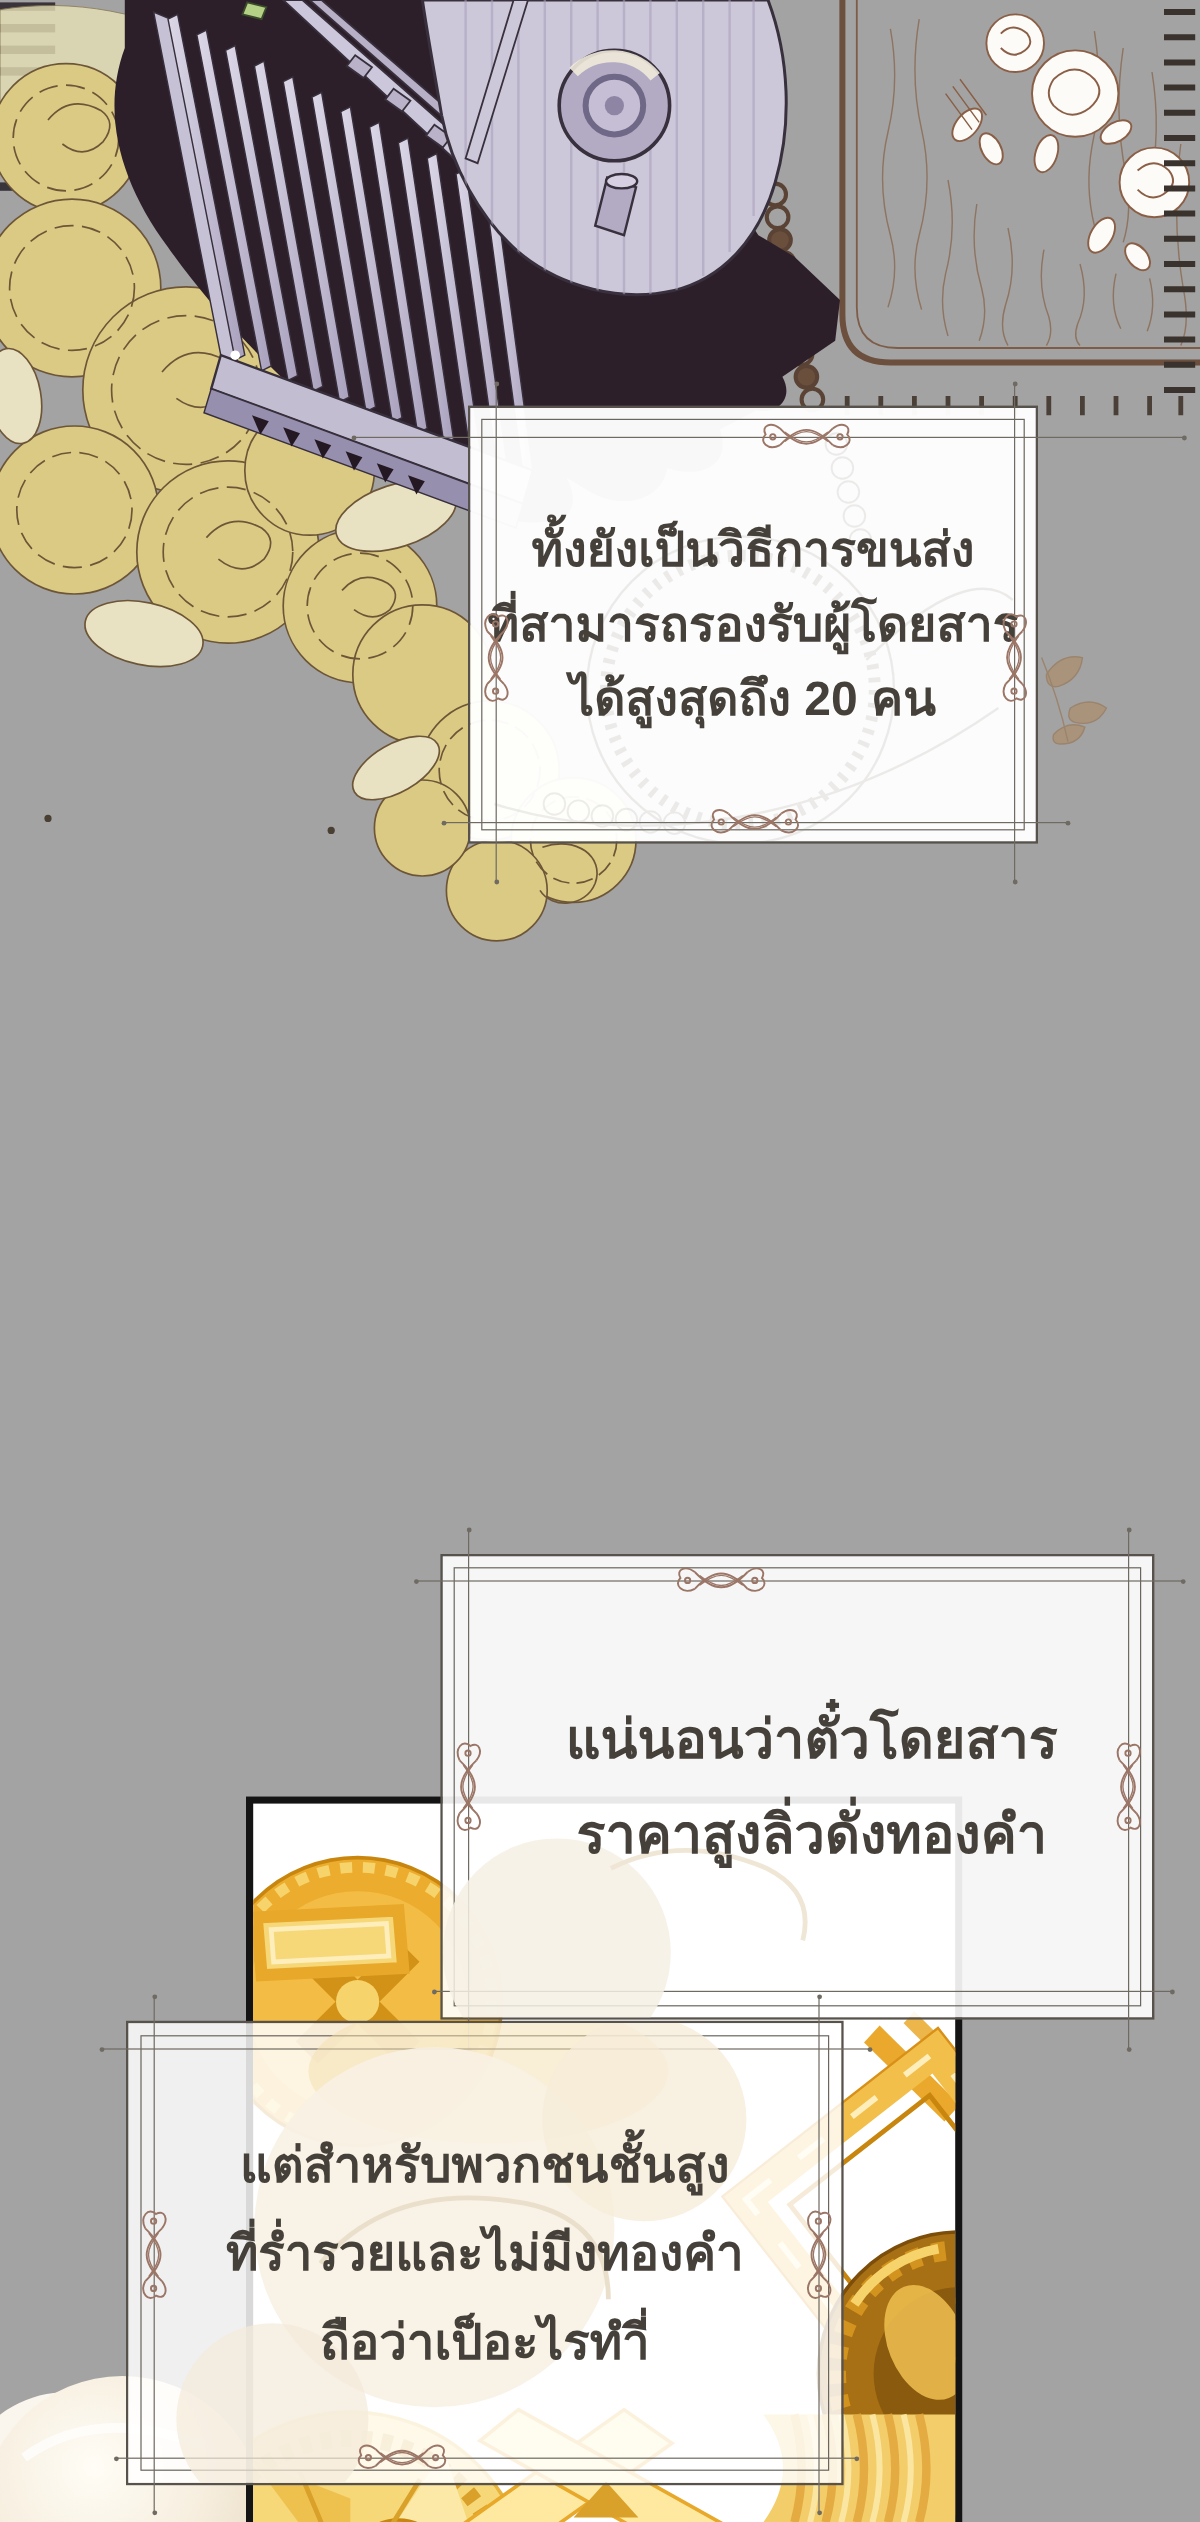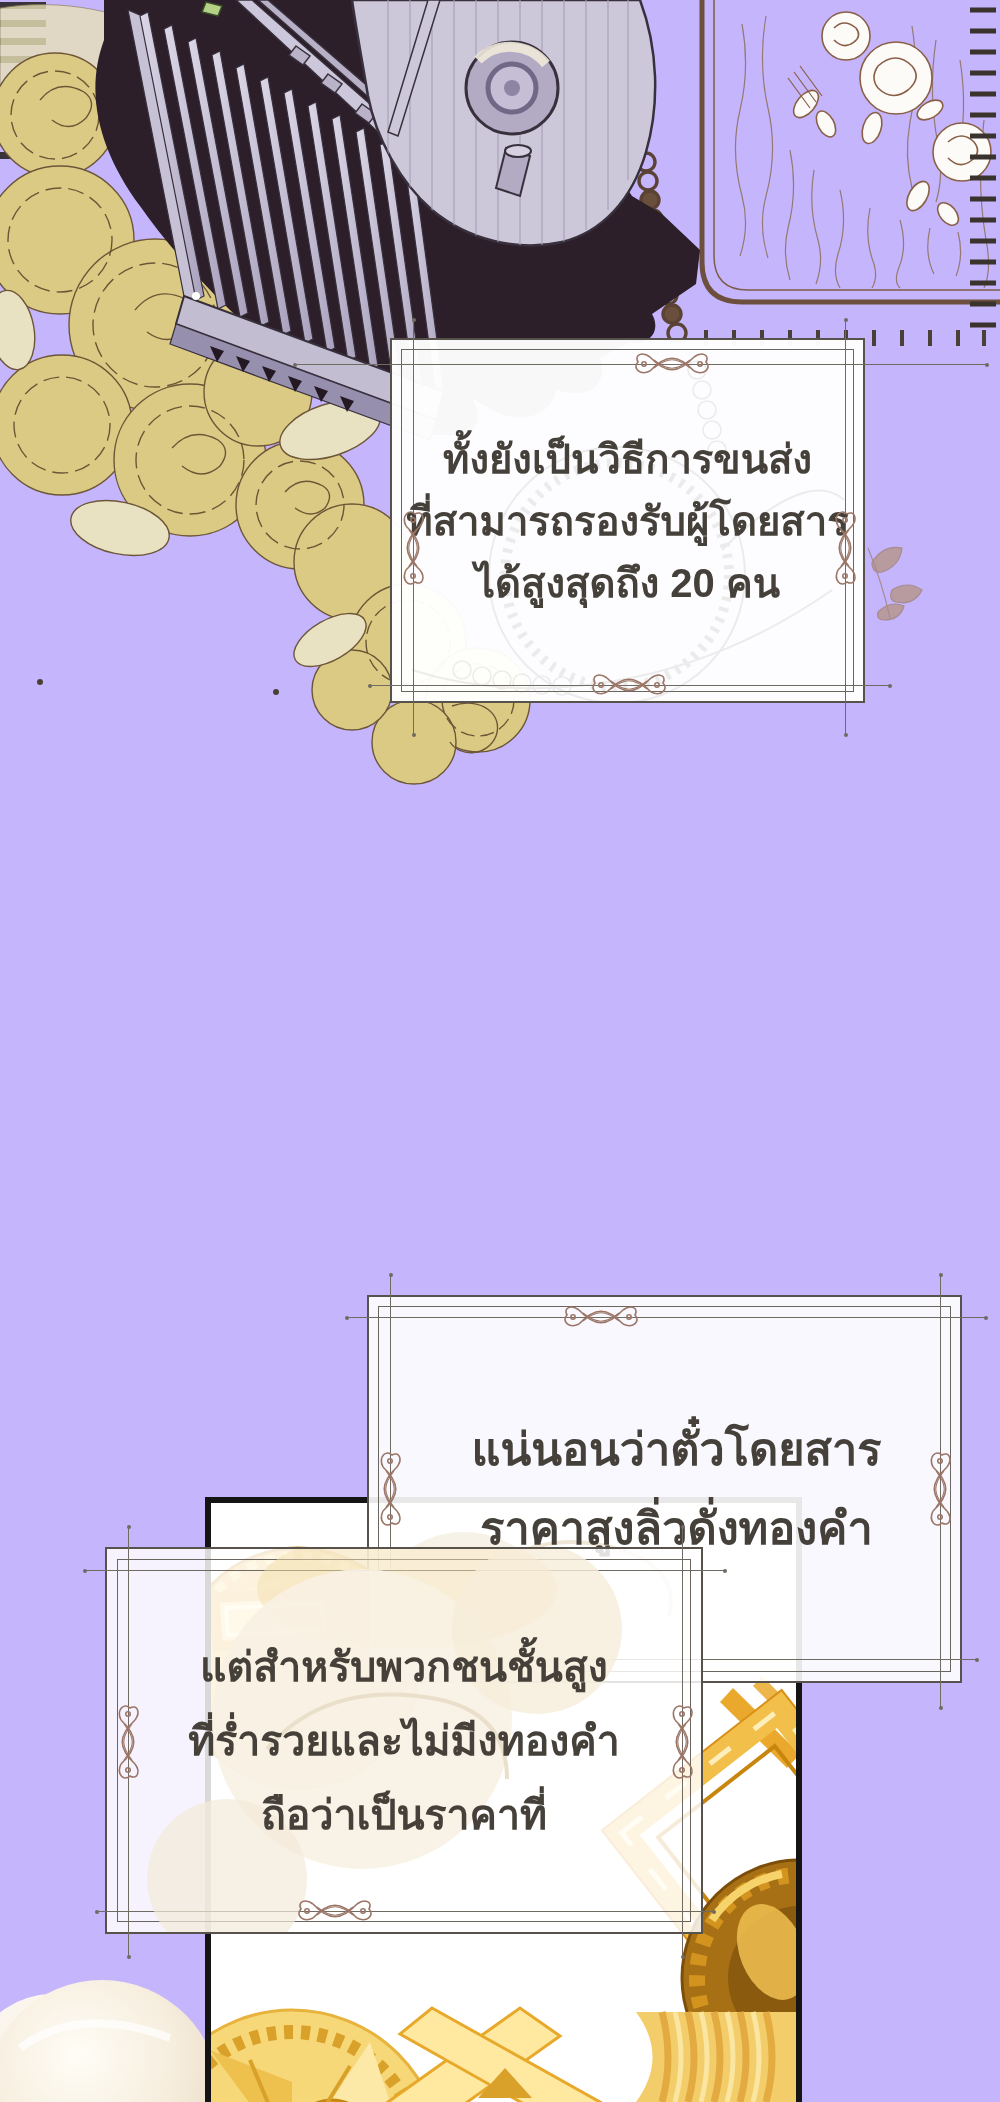--- a/index.html
+++ b/index.html
@@ -1,16 +1,16 @@
 <!DOCTYPE html>
 <html><head>
 <meta charset="utf-8">
 <style>
   html,body{margin:0;padding:0;background:#ffffff;}
-  .page{position:relative;width:1000px;height:2102px;overflow:hidden;background:#c4b5fd;
+  .page{position:relative;width:1000px;height:2102px;overflow:hidden;background:#a3a3a3;
         font-family:"Liberation Sans",sans-serif;}
   .art{position:absolute;left:0;top:0;z-index:1;}
 
   
   .black-panel{position:absolute;left:205px;top:1497px;width:585px;height:620px;
     border:6px solid #141414;background:#ffffff;overflow:hidden;z-index:2;}
   .black-panel svg{position:absolute;left:-211px;top:-1503px;}
 
   .pearl{position:absolute;left:-40px;top:1968px;z-index:2;}
 
@@ -409,21 +409,21 @@
       </svg>
     <svg class="knot v" style="left:529px;top:178px">
         <use href="#knotg"></use>
       </svg>
     <div class="txt">
       <div class="nline">แน่นอนว่าตั๋วโดยสาร</div>
       <div class="nline">ราคาสูงลิ่วดั่งทองคำ</div>
     </div>
   </div>
 
-  <div class="nbox b3" style="left:105px;top:1547px;width:594px;height:383px;z-index:5">
+  <div class="nbox b3" style="left:105px;top:1684px;width:594px;height:383px;z-index:5">
     <div class="bg" style="background:rgba(255,255,255,0.84)"></div>
     <svg class="wm" width="594" height="383" viewBox="0 0 594 383">
       <ellipse cx="300" cy="40" rx="150" ry="60" fill="#f3dfae" opacity="0.5"></ellipse>
       <circle cx="255" cy="170" r="150" fill="#f8f1e3" opacity="0.9"></circle>
       <circle cx="430" cy="80" r="85" fill="#f6ecd9" opacity="0.8"></circle>
       <path d="M160,200 q60,-70 170,-50 q70,14 70,80" fill="none" stroke="#eadfca" stroke-width="4"></path>
       <circle cx="120" cy="330" r="80" fill="#f4ead8" opacity="0.7"></circle>
     </svg>
     <div class="inner" style="inset:10px"></div>
     <div class="tick h" style="left:-22px;top:21px;width:640px"></div>
@@ -435,17 +435,17 @@
       </svg>
     <svg class="knot v" style="left:533px;top:179px">
         <use href="#knotg"></use>
       </svg>
     <svg class="knot" style="left:186px;top:348px">
         <use href="#knotg"></use>
       </svg>
     <div class="txt">
       <div class="nline">แต่สำหรับพวกชนชั้นสูง</div>
       <div class="nline">ที่ร่ำรวยและไม่มีงทองคำ</div>
-      <div class="nline">ถือว่าเป็นราคาที่</div>
+      <div class="nline">ถือว่าเป็อะไรทำี่</div>
     </div>
   </div>
 
 </div>
 
 </body></html>

